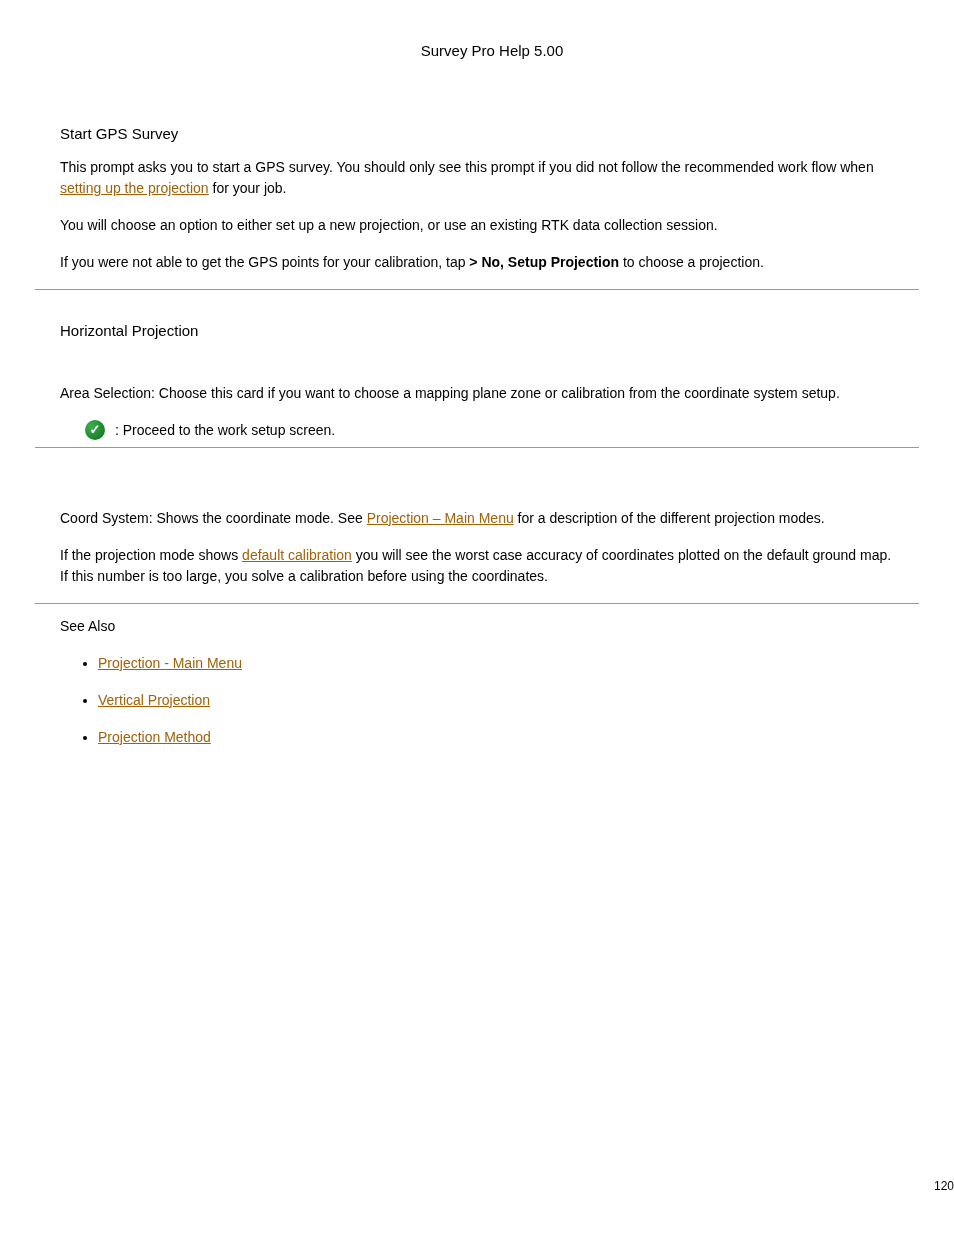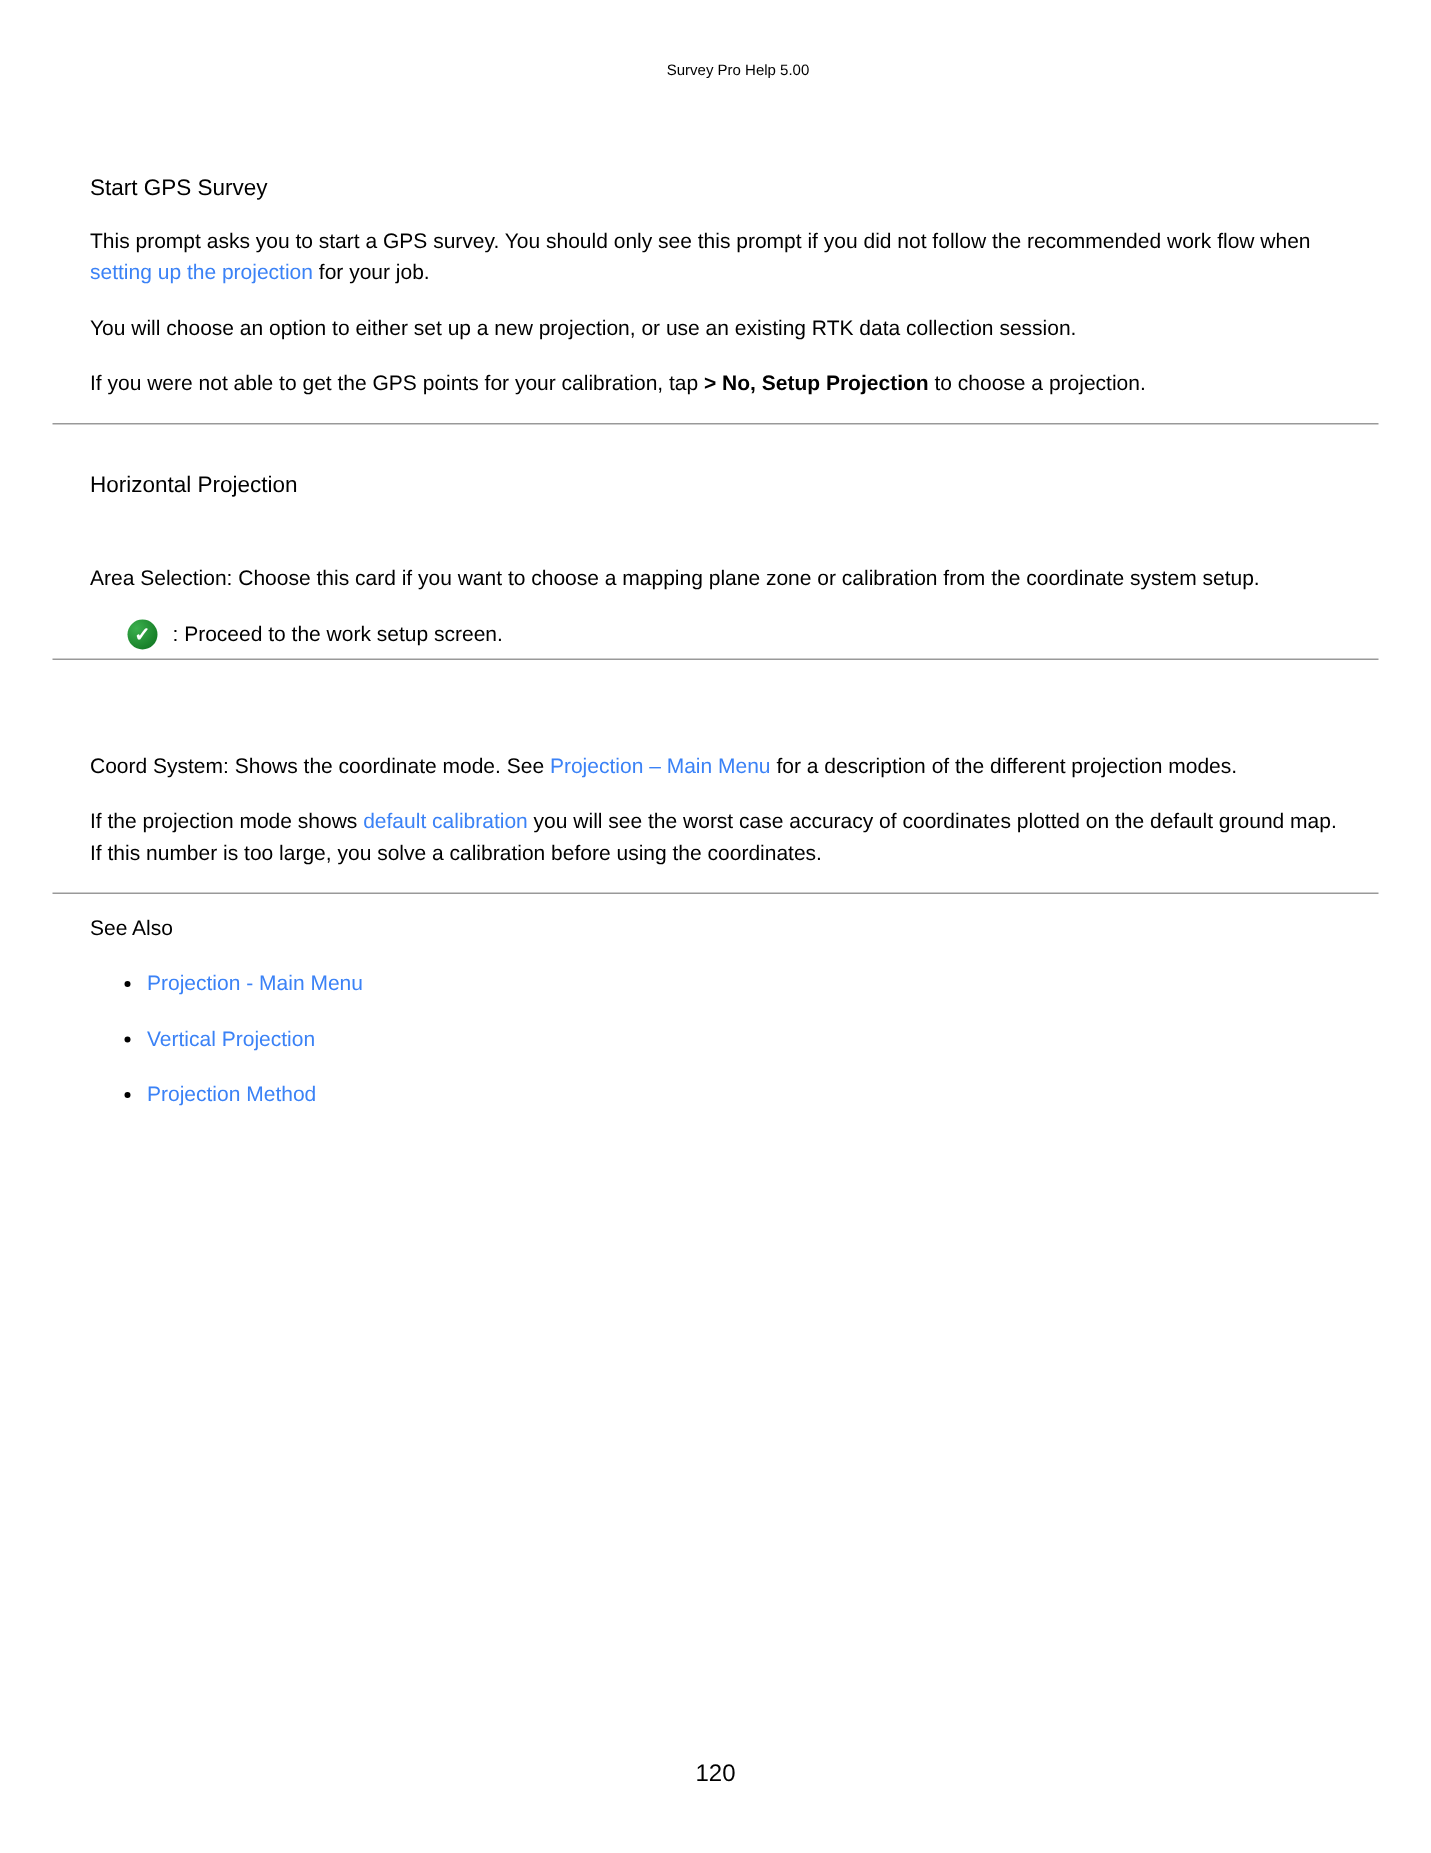--- a/index.html
+++ b/index.html
@@ -9,38 +9,39 @@
       background: #ffffff;
       font-family: Arial, Helvetica, sans-serif;
       font-size: 14px;
       color: #000000;
       position: relative;
       padding: 40px 35px 0 35px;
       line-height: 1.5;
     }
     .header {
       text-align: center;
-      font-size: 10px;
+      font-size: 15px;
       margin-bottom: 60px;
       padding-left: 30px;
     }
     .content {
       padding: 0 25px;
     }
     .section-title {
       font-size: 15px;
       font-weight: normal;
       margin-top: 30px;
       margin-bottom: 12px;
     }
     p {
       margin-bottom: 16px;
     }
     .link {
-      color: #3b82f6;
+      color: #a16207;
+      text-decoration: underline;
     }
     .underline {
     }
     hr {
       border: none;
       border-top: 1px solid #999999;
       margin: 4px -25px 12px -25px;
     }
     ul {
       margin: 12px 0 16px 38px;
@@ -67,22 +68,22 @@
       color: #ffffff;
       font-size: 13px;
       font-weight: bold;
       flex-shrink: 0;
     }
     .footer {
       position: absolute;
       bottom: 40px;
       left: 0;
       right: 0;
-      text-align: center;
-      font-size: 16px;
+      text-align: right;
+      font-size: 12px;
     }
   </style>
 </head>
 <body>
 
 <div class="header">
   <span>Survey Pro Help 5.00</span>
 </div>
 
 <div class="content">

